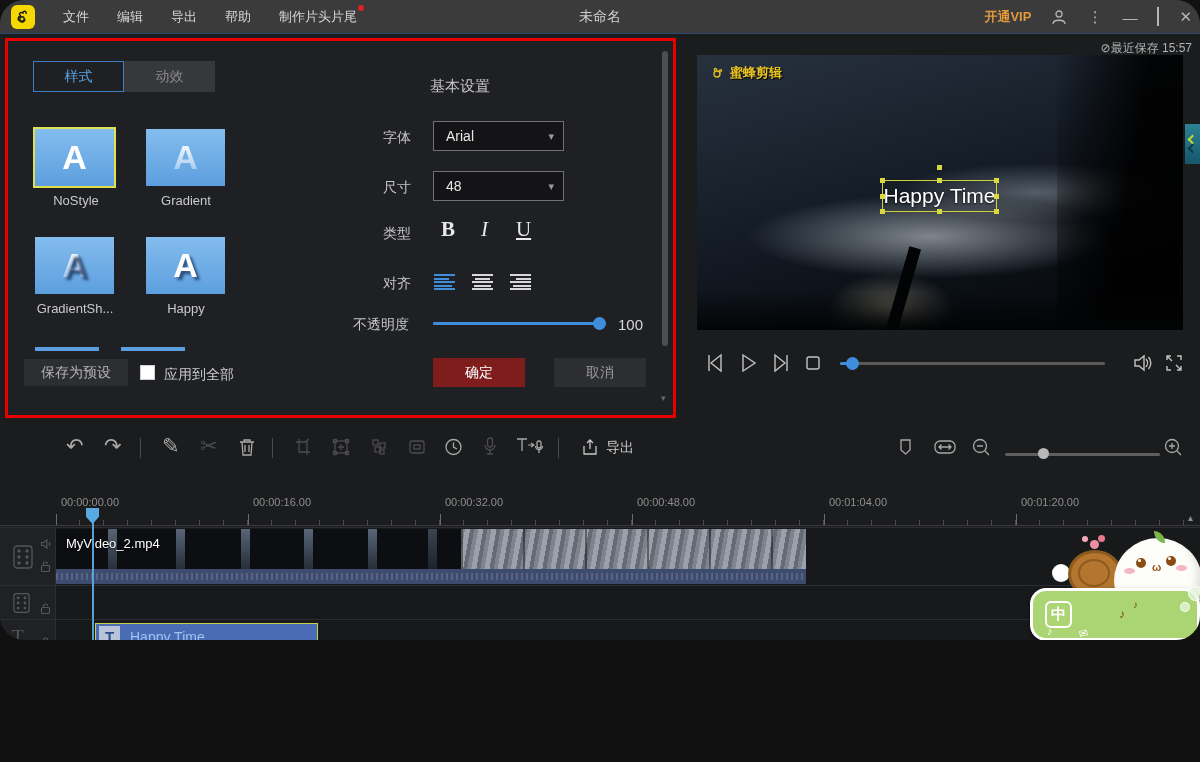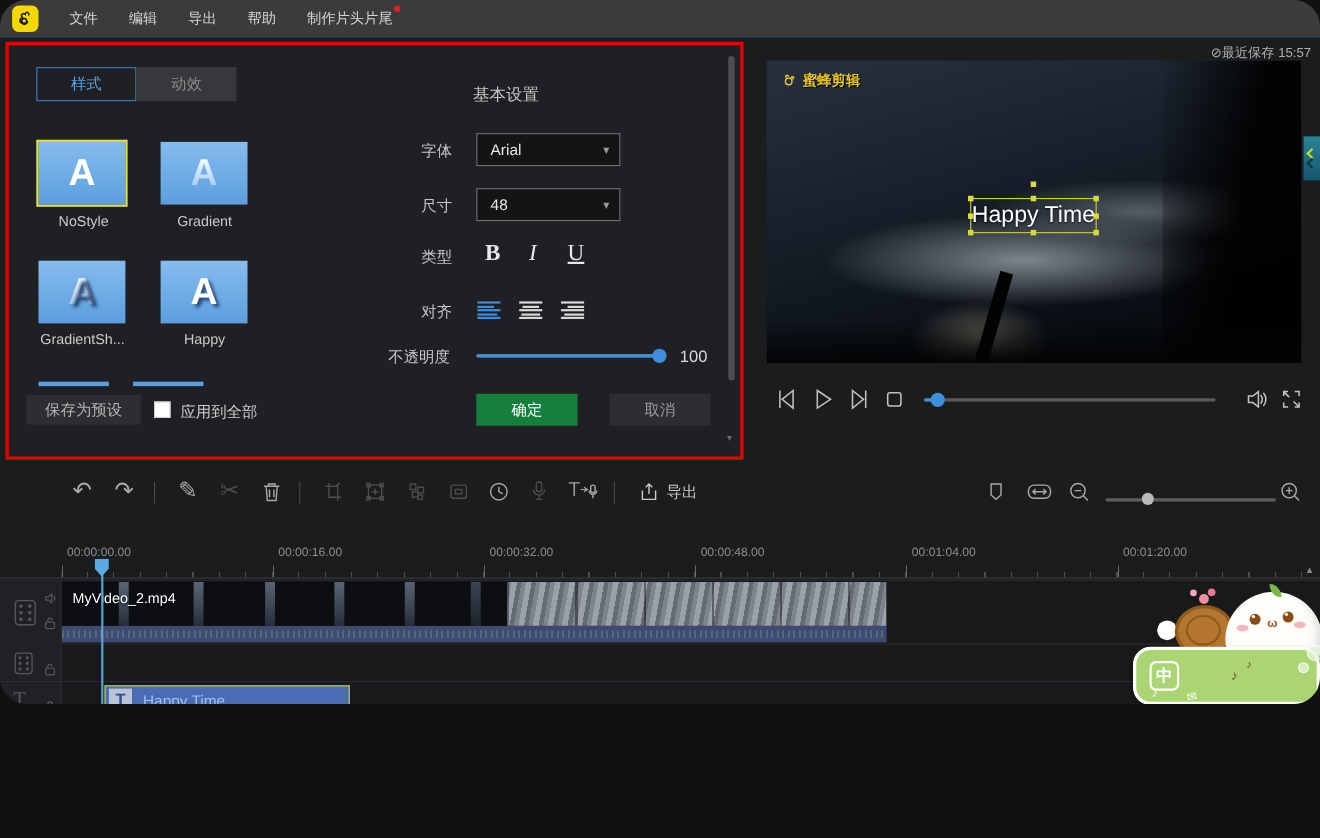--- a/index.html
+++ b/index.html
@@ -39,21 +39,21 @@
   .typ { position:absolute; color:#e8e8e8; font-family:"Liberation Serif", serif; font-size:21px; }
   .align-ico { position:absolute; width:21px; height:16px; display:flex; flex-direction:column; justify-content:space-between; }
   .align-ico i { display:block; height:2px; background:#d8d8d8; }
   .align-ico.blue i { background:#3e8edb; }
   .al-l i:nth-child(2){width:70%} .al-l i:nth-child(4){width:85%}
   .al-c i:nth-child(2){width:70%;margin:0 auto} .al-c i:nth-child(4){width:85%;margin:0 auto}
   .al-r i:nth-child(2){width:70%;margin-left:auto} .al-r i:nth-child(4){width:85%;margin-left:auto}
   .slider-track { position:absolute; height:3px; background:#707070; border-radius:2px; }
   .slider-fill { position:absolute; height:3px; background:#3e8edb; border-radius:2px; }
   .slider-handle { position:absolute; width:13px; height:13px; border-radius:50%; background:#3e8edb; }
-  .btn-ok { position:absolute; width:92px; height:29px; background:#15803d; color:#fff; font-size:14px; display:flex; align-items:center; justify-content:center; }
+  .btn-ok { position:absolute; width:92px; height:29px; background:#7f1d1d; color:#fff; font-size:14px; display:flex; align-items:center; justify-content:center; }
   .btn-cancel { position:absolute; width:92px; height:29px; background:#2d2e31; color:#9a9a9a; font-size:14px; display:flex; align-items:center; justify-content:center; }
   .vscroll { position:absolute; width:6px; background:#4c4e52; border-radius:3px; }
 
   
   #saved { right:8px; top:40px; color:#b2b2b2; font-size:12px; }
   #video { left:697px; top:55px; width:486px; height:275px; overflow:hidden;
     background:
       radial-gradient(ellipse 260px 60px at 48% 66%, rgba(216,224,232,.55), transparent 70%),
       radial-gradient(ellipse 200px 42px at 70% 50%, rgba(196,206,216,.38), transparent 70%),
       radial-gradient(ellipse 90px 50px at 40% 92%, rgba(205,192,158,.4), transparent 70%),
@@ -143,20 +143,34 @@
       <svg width="18" height="18" viewBox="0 0 18 18">
           <path d="M6 13 C3 12 4 8 7 8 C4 7 6 3 9 5 C9 2 13 3 12 6 M6 13 C8 15 11 14 11 11" stroke="#1a1a1a" stroke-width="1.4" fill="none"></path>
           <circle cx="8" cy="11" r="2.2" fill="none" stroke="#1a1a1a" stroke-width="1.4"></circle>
         </svg>
     </div>
     <span class="menu-item">文件</span>
     <span class="menu-item">编辑</span>
     <span class="menu-item">导出</span>
     <span class="menu-item">帮助</span>
     <span class="menu-item"><span>制作片头片尾</span><i class="red-dot"></i></span>
+    <span id="win-title">未命名</span>
+    <div id="tb-right">
+      <span class="vip">开通VIP</span>
+      <span>
+          <svg width="16" height="16" viewBox="0 0 16 16" fill="none" stroke="#b5b5b5" stroke-width="1.3">
+            <circle cx="8" cy="5" r="3"></circle>
+            <path d="M2 15 C2 10 14 10 14 15"></path>
+          </svg>
+        </span>
+      <span class="tb-ico">⋮</span>
+      <span class="tb-ico">—</span>
+      <span><span class="maxbox"></span></span>
+      <span class="tb-ico">✕</span>
+    </div>
   </div>
 
   <div id="style-panel" class="abs">
     <div class="tab active" style="left:25px;top:20px;">样式</div>
     <div class="tab inactive" style="left:116px;top:20px;">动效</div>
 
     <div class="preset sel" style="left:27px;top:88px;">
         <span class="A">A</span>
       </div>
     <div class="preset grad" style="left:138px;top:88px;">

